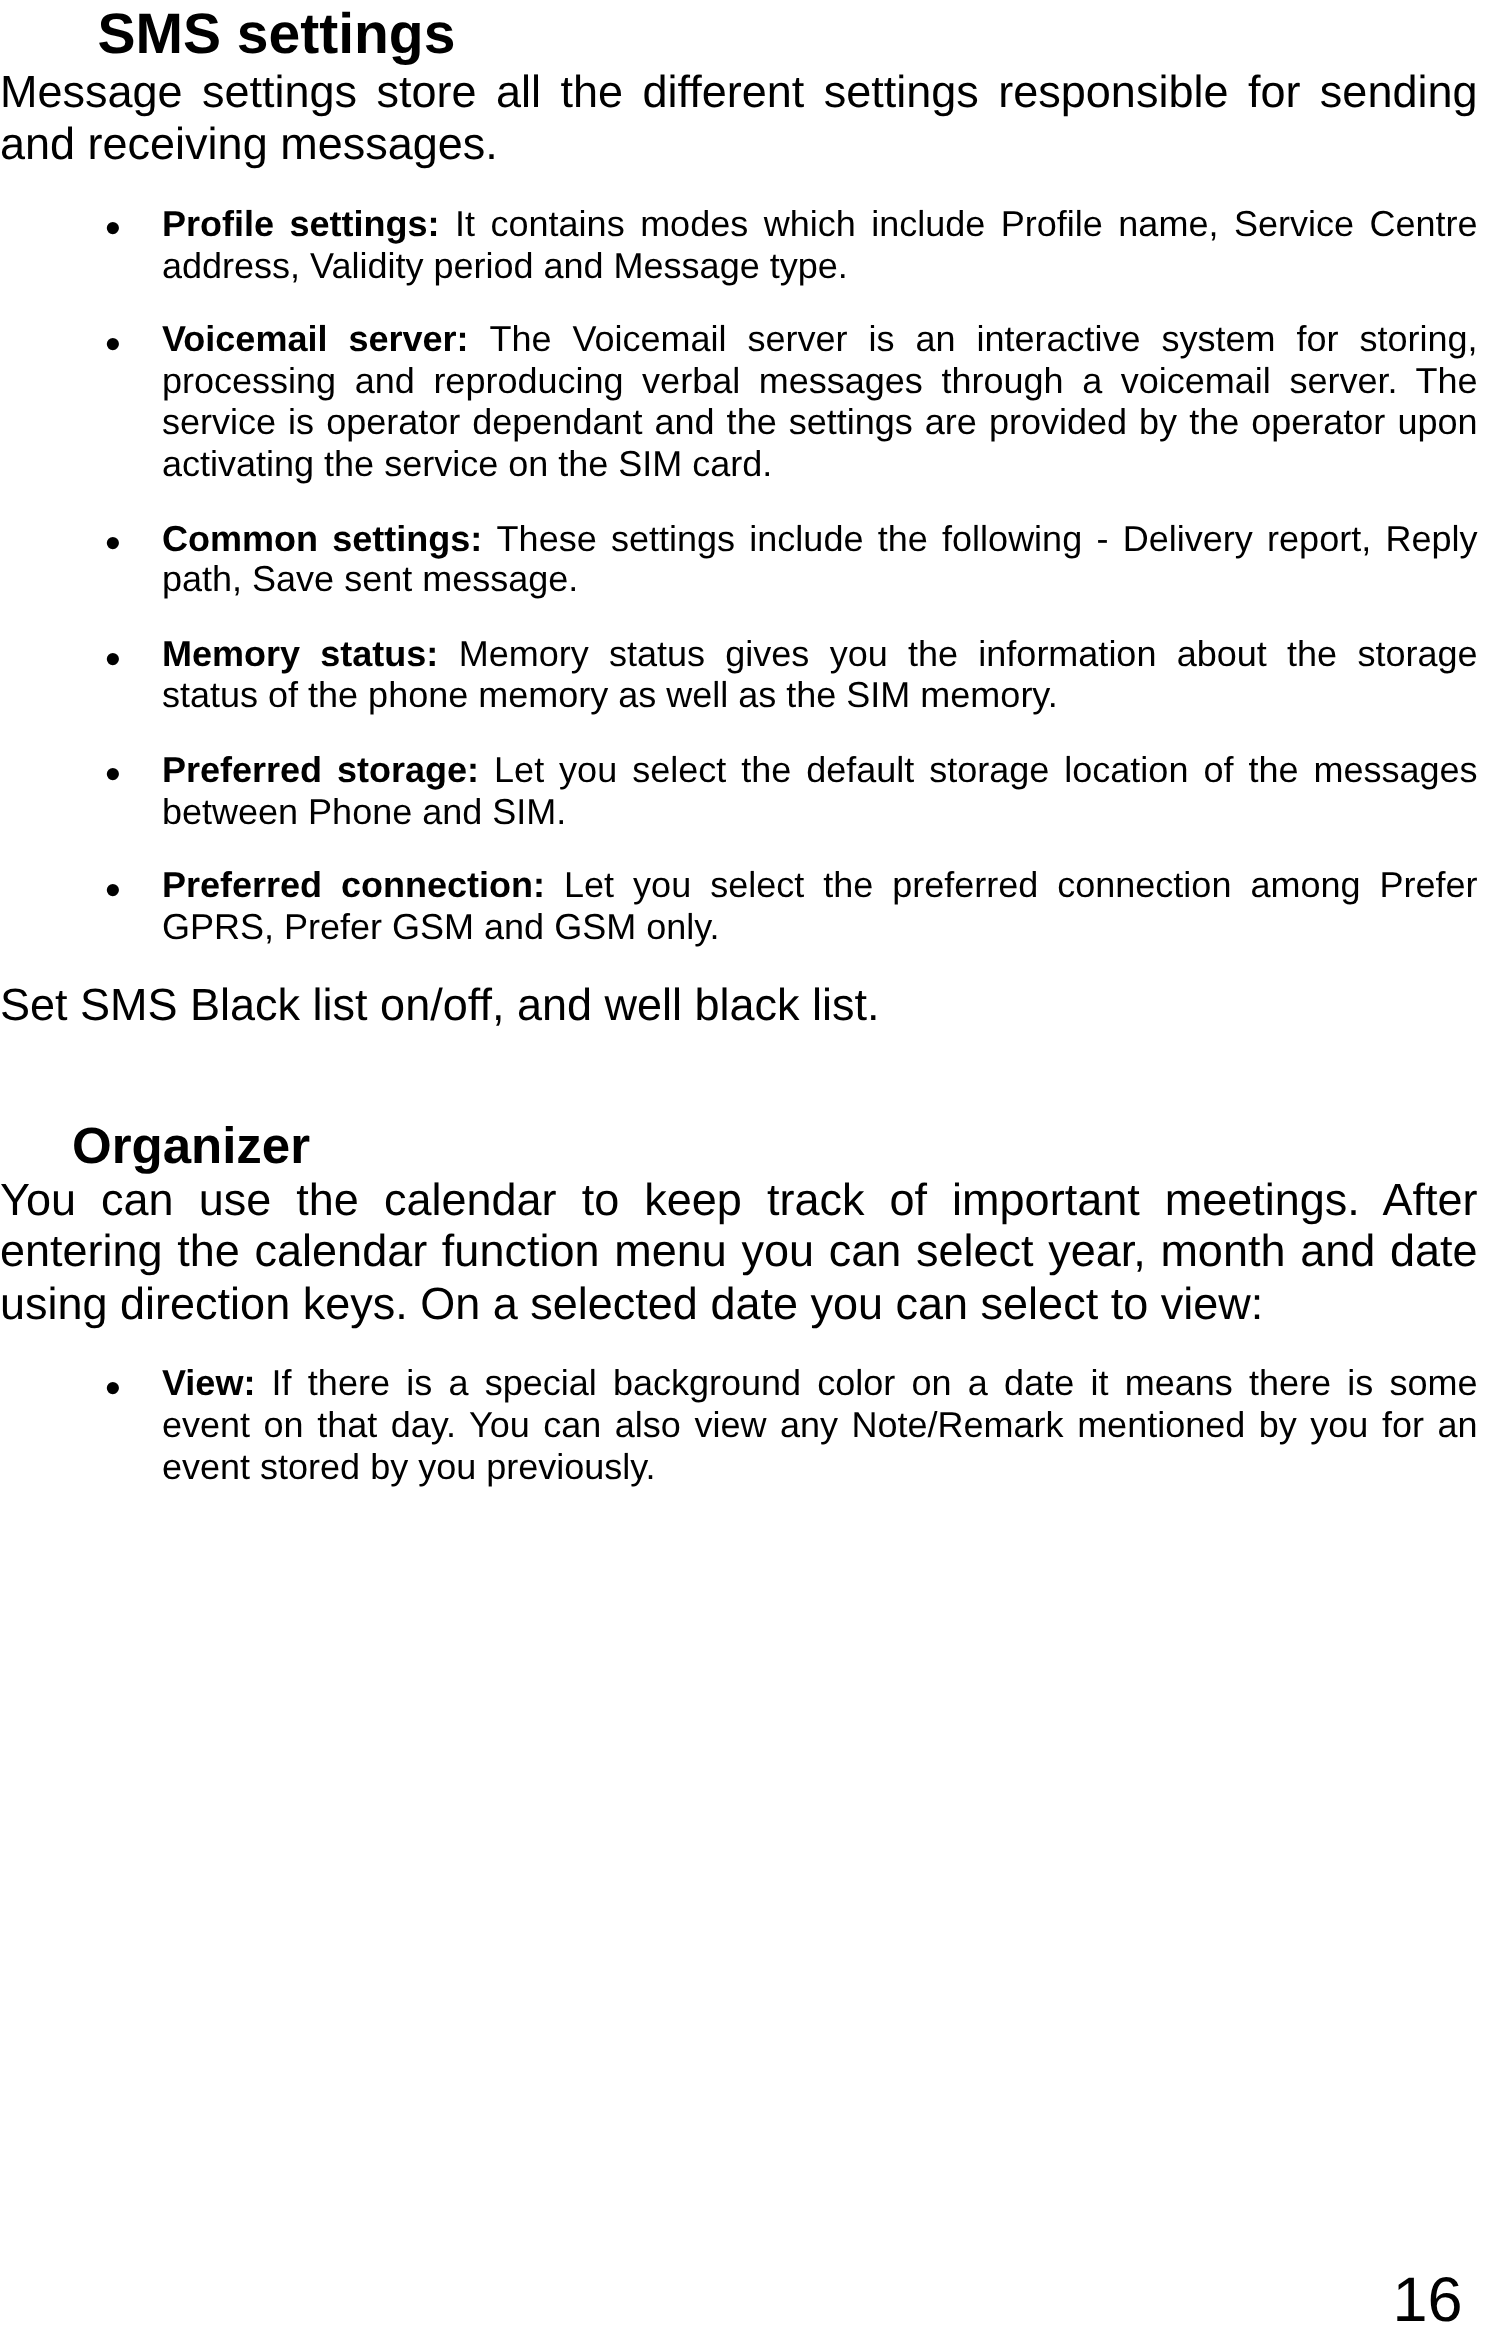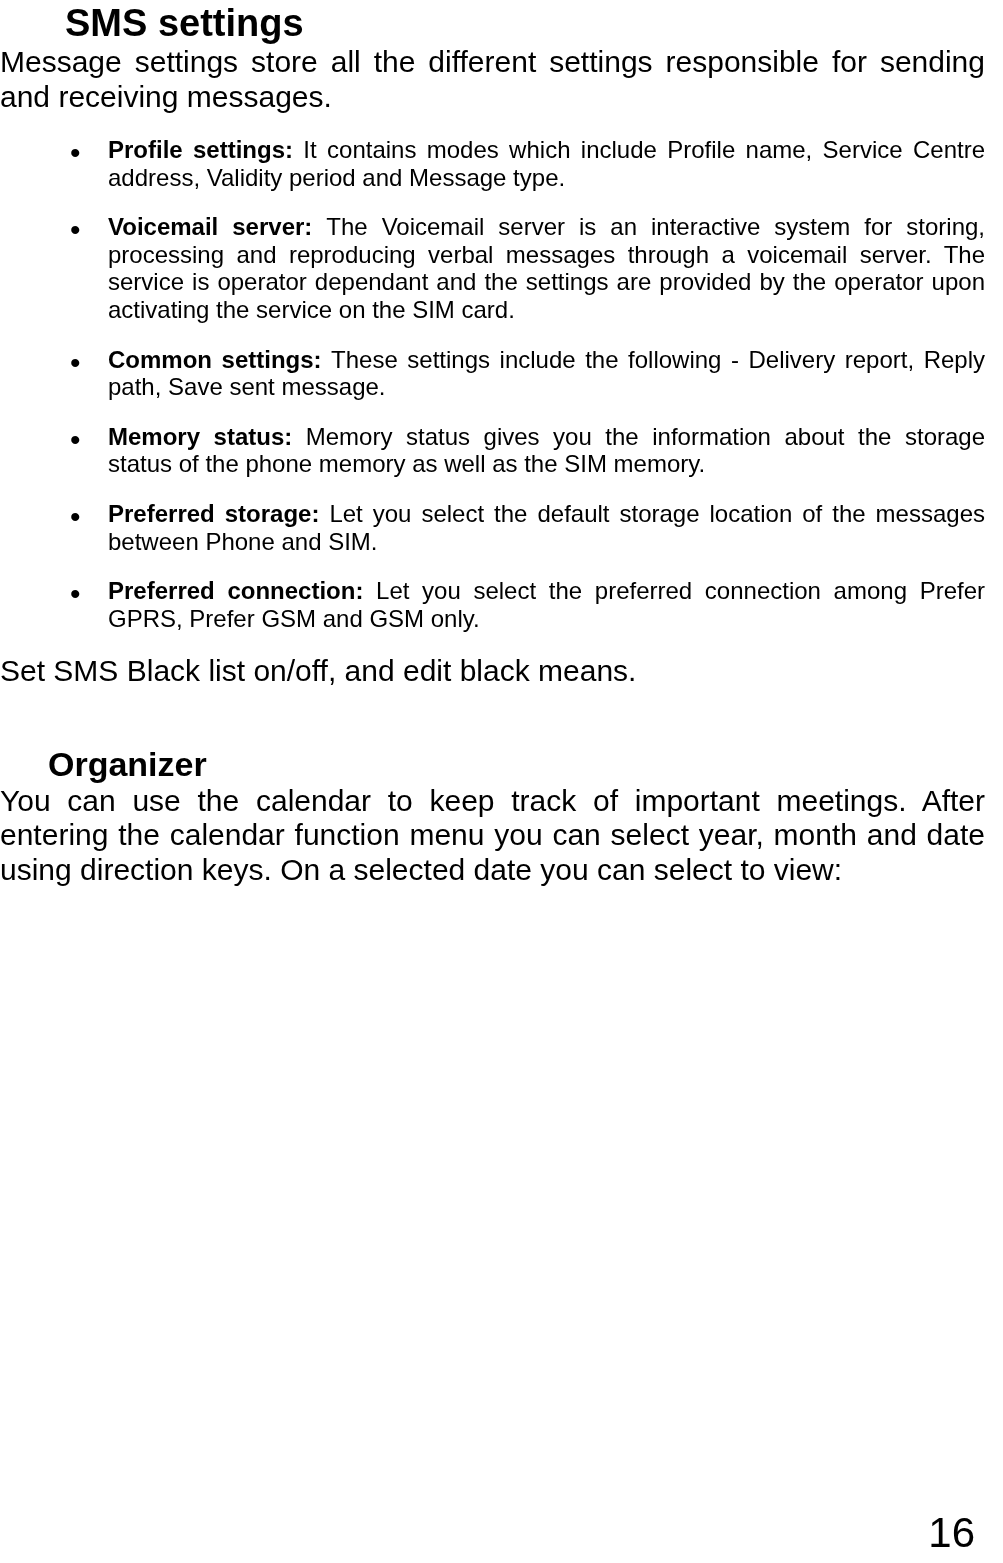--- a/index.html
+++ b/index.html
@@ -23,21 +23,24 @@
 
 <ul class="bullets">
   <li><span class="bold">Profile settings: </span><span>It contains modes which include Profile name, Service Centre address, Validity period and Message type.</span></li>
   <li><span class="bold">Voicemail server: </span><span>The Voicemail server is an interactive system for storing, processing and reproducing verbal messages through a voicemail server. The service is operator dependant and the settings are provided by the operator upon activating the service on the SIM card.</span></li>
   <li><span class="bold">Common settings: </span><span>These settings include the following - Delivery report, Reply path, Save sent message.</span></li>
   <li><span class="bold">Memory status: </span><span>Memory status gives you the information about the storage status of the phone memory as well as the SIM memory.</span></li>
   <li><span class="bold">Preferred storage: </span><span>Let you select the default storage location of the messages between Phone and SIM.</span></li>
   <li><span class="bold">Preferred connection: </span><span>Let you select the preferred connection among Prefer GPRS, Prefer GSM and GSM only.</span></li>
 </ul>
 
-<p class="body-p">Set SMS Black list on/off, and edit black means.</p>
+<p class="body-p">Set SMS Black list on/off, and well black list.</p>
 
 <div class="h2">Organizer</div>
 <p class="body-p">You can use the calendar to keep track of important meetings. After entering the calendar function menu you can select year, month and date using direction keys. On a selected date you can select to view:</p>
 
+<ul class="bullets">
+  <li><span class="bold">View: </span><span>If there is a special background color on a date it means there is some event on that day. You can also view any Note/Remark mentioned by you for an event stored by you previously.</span></li>
+</ul>
 
 <div class="page-num">16</div>
 
 </div>
 
 </body></html>

